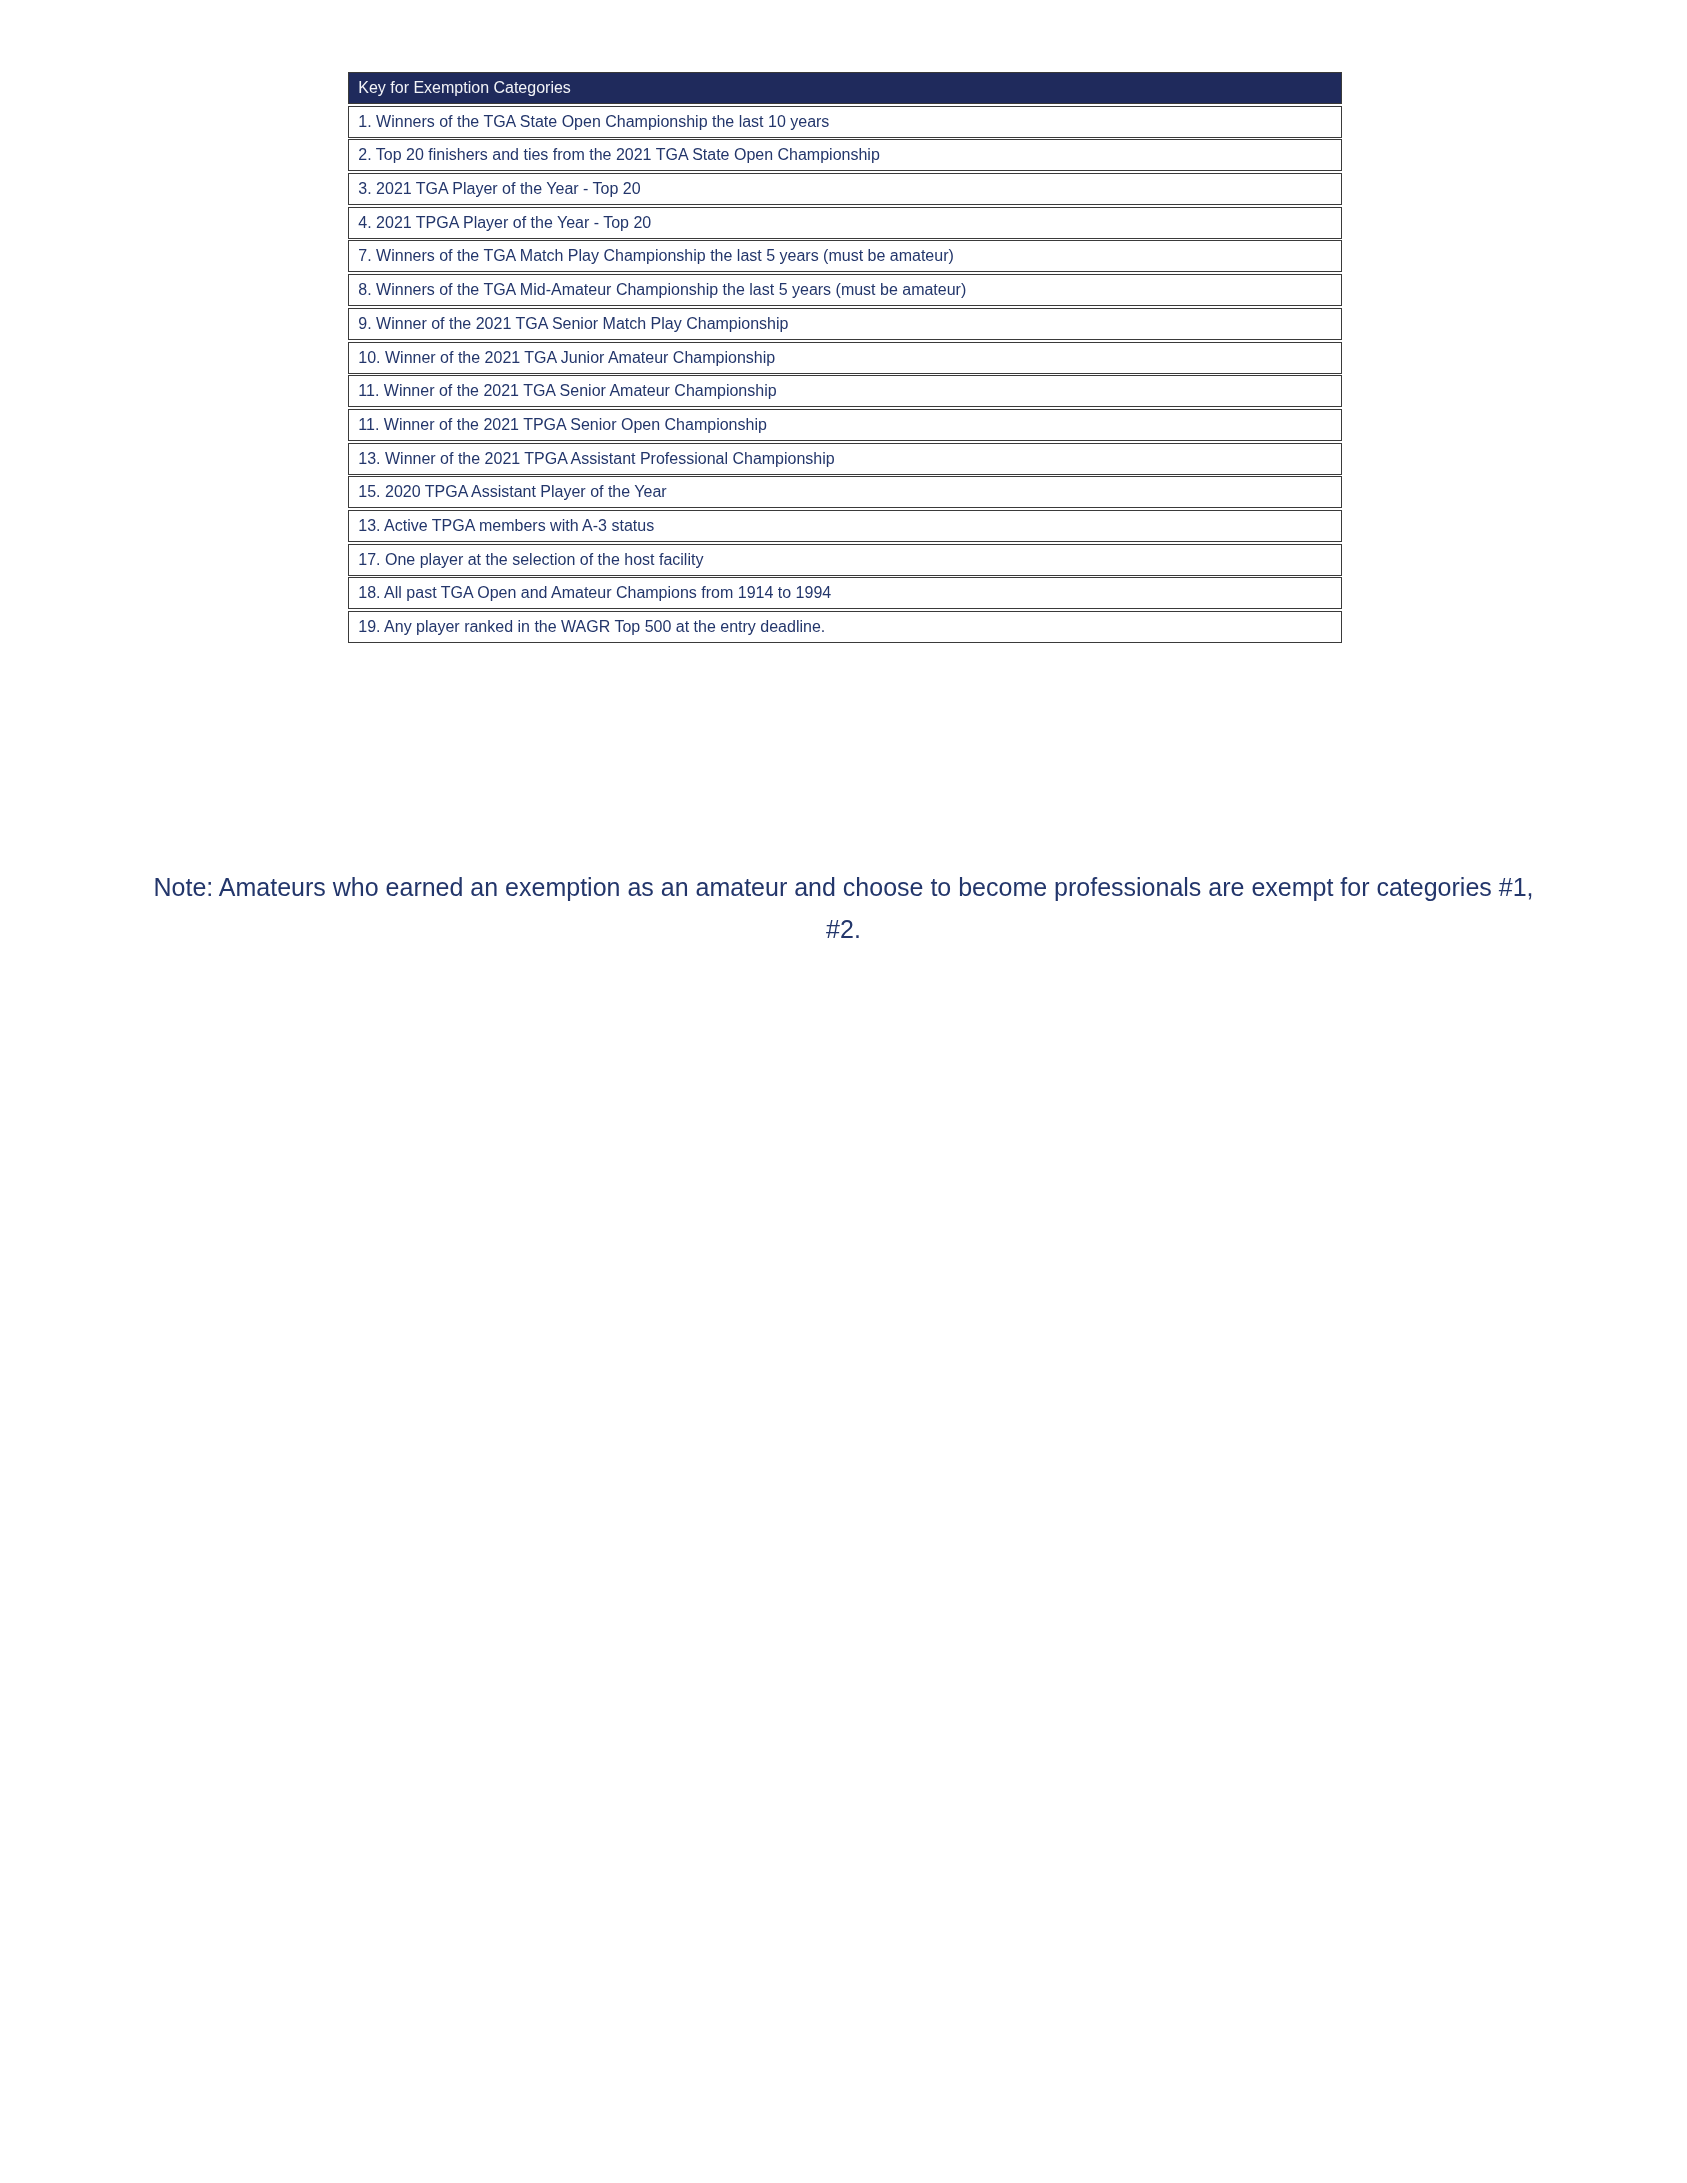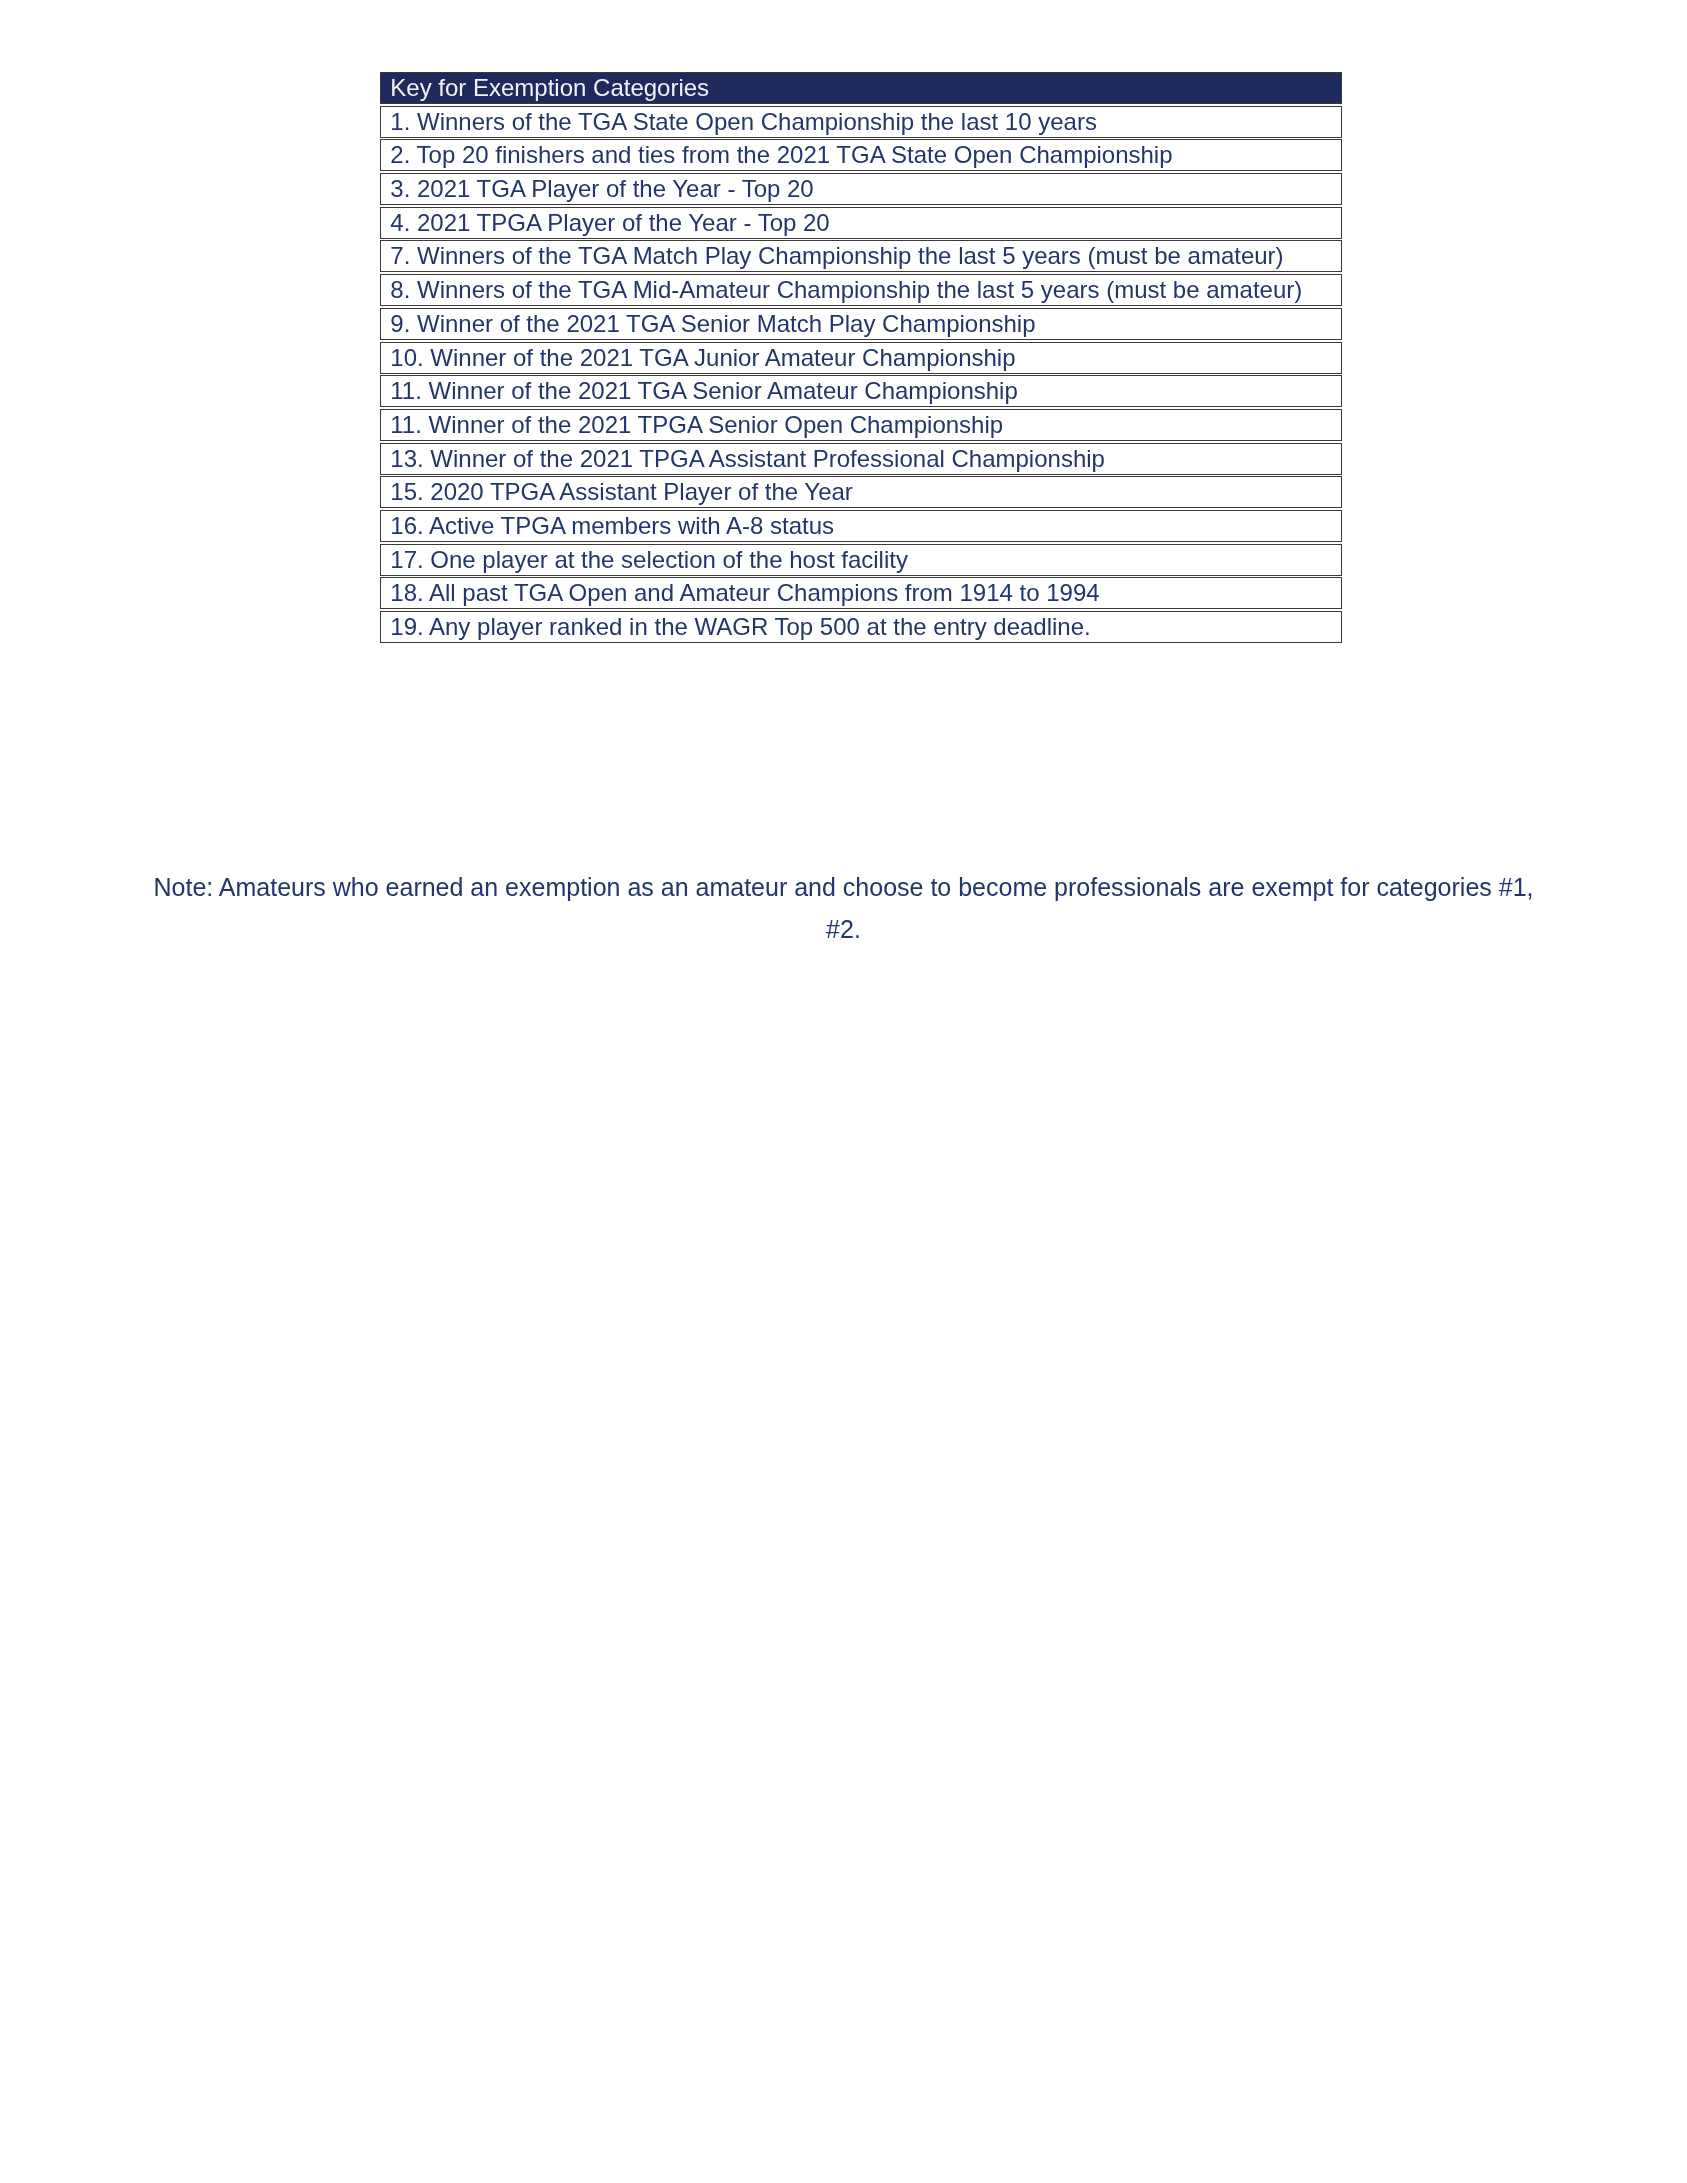--- a/index.html
+++ b/index.html
@@ -25,26 +25,25 @@
     top: 72px;
     width: 994px;
   }
   .trow {
     box-sizing: border-box;
     height: 32px;
     margin-bottom: 1.7px;
     border: 1.7px solid var(--border, #3a3a3a);
     background: #ffffff;
     color: var(--body_text, #23366b);
-    font-size: 24px;
+    font-size: 16px;
     line-height: 29px;
     padding: 0 6.7px 0 9.3px;
     white-space: nowrap;
     overflow: hidden;
-    margin-left: 32px;
   }
   .trow.header {
     background: var(--header_bg, #1f2a5c);
     color: var(--header_text, #f2f3f7);
   }
   .note {
     position: absolute;
     left: 0;
     top: 866px;
     width: 1687px;
@@ -66,21 +65,21 @@
     <div class="trow">3. 2021 TGA Player of the Year - Top 20</div>
     <div class="trow">4. 2021 TPGA Player of the Year - Top 20</div>
     <div class="trow">7. Winners of the TGA Match Play Championship the last 5 years (must be amateur)</div>
     <div class="trow">8. Winners of the TGA Mid-Amateur Championship the last 5 years (must be amateur)</div>
     <div class="trow">9. Winner of the 2021 TGA Senior Match Play Championship</div>
     <div class="trow">10. Winner of the 2021 TGA Junior Amateur Championship</div>
     <div class="trow">11. Winner of the 2021 TGA Senior Amateur Championship</div>
     <div class="trow">11. Winner of the 2021 TPGA Senior Open Championship</div>
     <div class="trow">13. Winner of the 2021 TPGA Assistant Professional Championship</div>
     <div class="trow">15. 2020 TPGA Assistant Player of the Year</div>
-    <div class="trow">16. Active TPGA members with A-8 status</div>
+    <div class="trow">13. Active TPGA members with A-3 status</div>
     <div class="trow">17. One player at the selection of the host facility</div>
     <div class="trow">18. All past TGA Open and Amateur Champions from 1914 to 1994</div>
     <div class="trow">19. Any player ranked in the WAGR Top 500 at the entry deadline.</div>
   </div>
 
   <div class="note">
     <div class="note-line">Note: Amateurs who earned an exemption as an amateur and choose to become professionals are exempt for categories #1,</div>
     <div class="note-line">#2.</div>
   </div>
 

